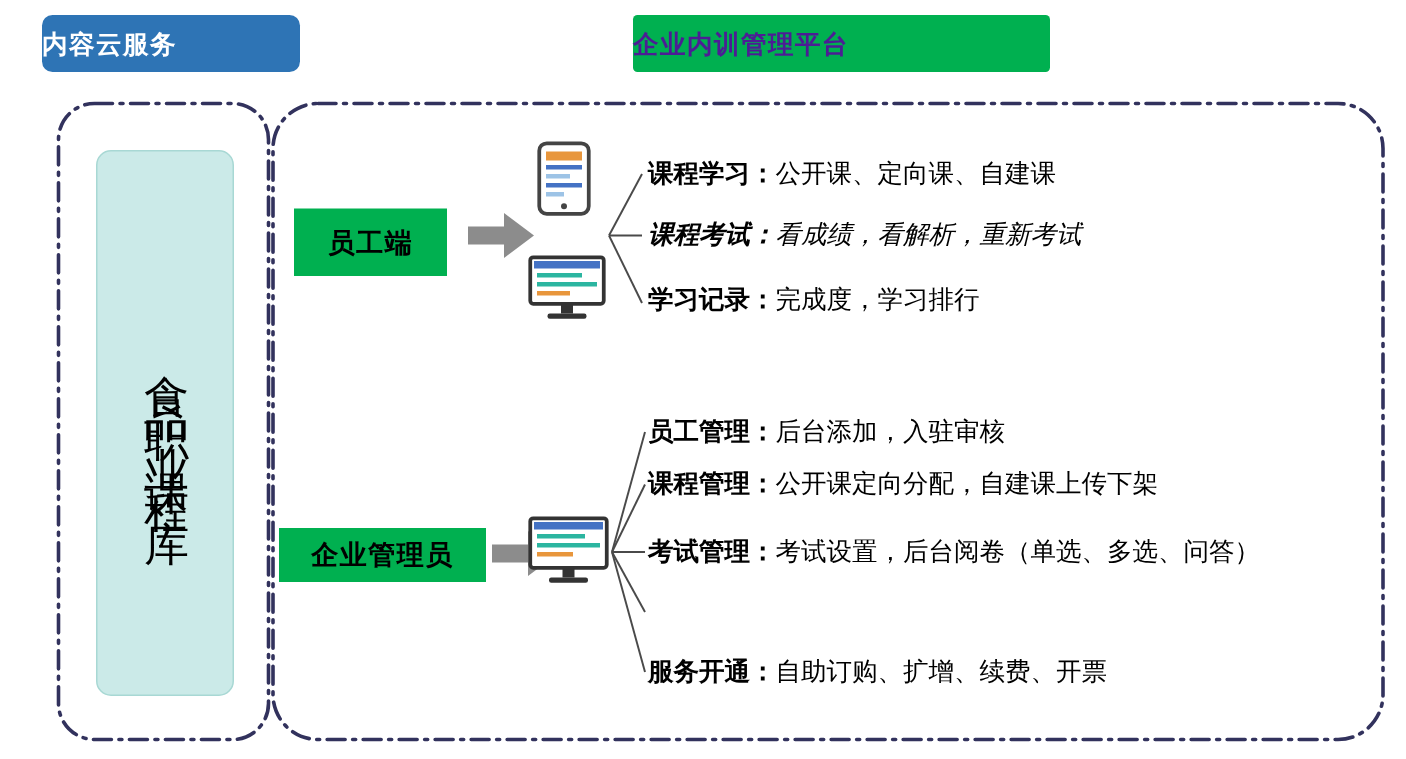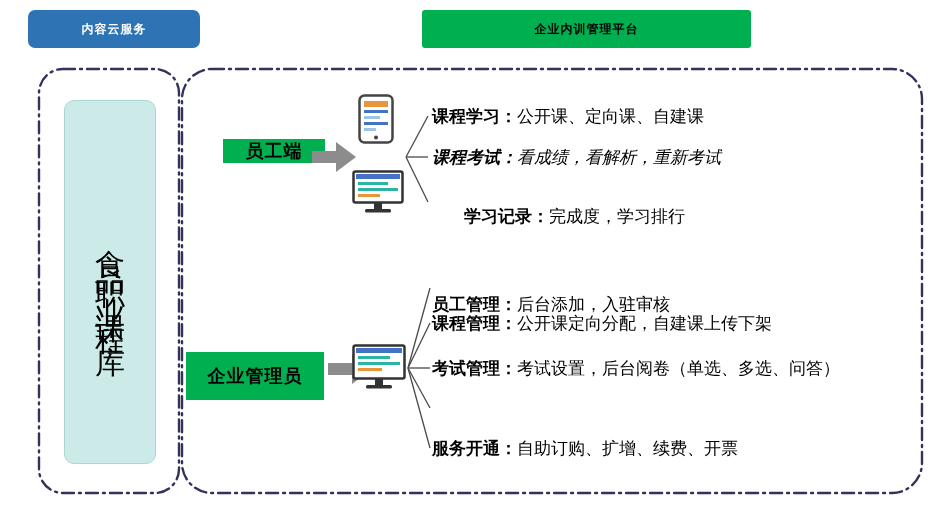--- a/index.html
+++ b/index.html
@@ -9,32 +9,32 @@
     width: 937px;
     height: 506px;
     background: #ffffff;
     overflow: hidden;
   }
   .abs { position: absolute; }
   .badge {
     position: absolute;
     display: flex;
     align-items: center;
-    justify-content: center;
-    font-size: 12px;
+    justify-content: flex-start;
+    font-size: 17px;
     font-weight: bold;
     letter-spacing: 1px;
   }
   .badge-blue {
     left: 28px; top: 10px; width: 172px; height: 38px;
     background: #2E74B5; color: #ffffff; border-radius: 7px;
   }
   .badge-green {
-    left: 422px; top: 10px; width: 329px; height: 38px;
-    background: #00B050; color: #000000; border-radius: 3px;
+    left: 422px; top: 10px; width: 278px; height: 38px;
+    background: #00B050; color: #4c1d95; border-radius: 3px;
   }
   .cyan-box {
     position: absolute;
     left: 64px; top: 100px; width: 90px; height: 362px;
     background: #CBEAE8;
     border: 1px solid #A8D8D4;
     border-radius: 10px;
     display: flex;
     align-items: center;
     justify-content: center;
@@ -51,22 +51,22 @@
     position: absolute;
     background: #00B050;
     color: #000;
     font-weight: bold;
     font-size: 18px;
     display: flex;
     align-items: center;
     justify-content: center;
     letter-spacing: 1px;
   }
-  .gb-employee { left: 223px; top: 139px; width: 102px; height: 24px; }
-  .gb-admin    { left: 186px; top: 352px; width: 138px; height: 48px; }
+  .gb-employee { left: 196px; top: 139px; width: 102px; height: 45px; }
+  .gb-admin    { left: 186px; top: 352px; width: 138px; height: 36px; }
   .row {
     position: absolute;
     left: 432px;
     height: 24px;
     line-height: 24px;
     font-size: 17px;
     color: #000000;
     white-space: nowrap;
   }
   .row b { font-weight: bold; }
@@ -128,21 +128,21 @@
     <line x1="2" y1="52" x2="24" y2="52" stroke="#4a4a4a" stroke-width="1.3"></line>
     <line x1="2" y1="52" x2="24" y2="97" stroke="#4a4a4a" stroke-width="1.3"></line>
   </svg>
 
   <div class="row" style="top:104px;">
     <b>课程学习：</b><span>公开课、定向课、自建课</span>
   </div>
   <div class="row" style="top:145px;font-style:italic;">
     <b>课程考试：</b><span>看成绩，看解析，重新考试</span>
   </div>
-  <div class="row" style="top:204px;margin-left:32px;">
+  <div class="row" style="top:188px;">
     <b>学习记录：</b><span>完成度，学习排行</span>
   </div>
 
   <div class="green-box gb-admin">
     <span>企业管理员</span>
   </div>
 
   <svg class="abs" style="left:328px; top:352px;" width="44" height="34">
     <polygon points="0,11 24,11 24,2 44,17 24,32 24,23 0,23" fill="#8C8C8C"></polygon>
   </svg>
@@ -158,21 +158,21 @@
   </svg>
 
   <svg class="abs" style="left:406px; top:280px;" width="26" height="180">
     <line x1="2" y1="88" x2="24" y2="8" stroke="#4a4a4a" stroke-width="1.3"></line>
     <line x1="2" y1="88" x2="24" y2="43" stroke="#4a4a4a" stroke-width="1.3"></line>
     <line x1="2" y1="88" x2="24" y2="88" stroke="#4a4a4a" stroke-width="1.3"></line>
     <line x1="2" y1="88" x2="24" y2="128" stroke="#4a4a4a" stroke-width="1.3"></line>
     <line x1="2" y1="88" x2="24" y2="168" stroke="#4a4a4a" stroke-width="1.3"></line>
   </svg>
 
-  <div class="row" style="top:292px;text-align:center;">
+  <div class="row" style="top:276px;text-align:center;">
     <b>员工管理：</b><span>后台添加，入驻审核</span>
   </div>
   <div class="row" style="top:311px;">
     <b>课程管理：</b><span>公开课定向分配，自建课上传下架</span>
   </div>
   <div class="row" style="top:356px;">
     <b>考试管理：</b><span>考试设置，后台阅卷（单选、多选、问答）</span>
   </div>
   <div class="row" style="top:436px;text-align:right;">
     <b>服务开通：</b><span>自助订购、扩增、续费、开票</span>

